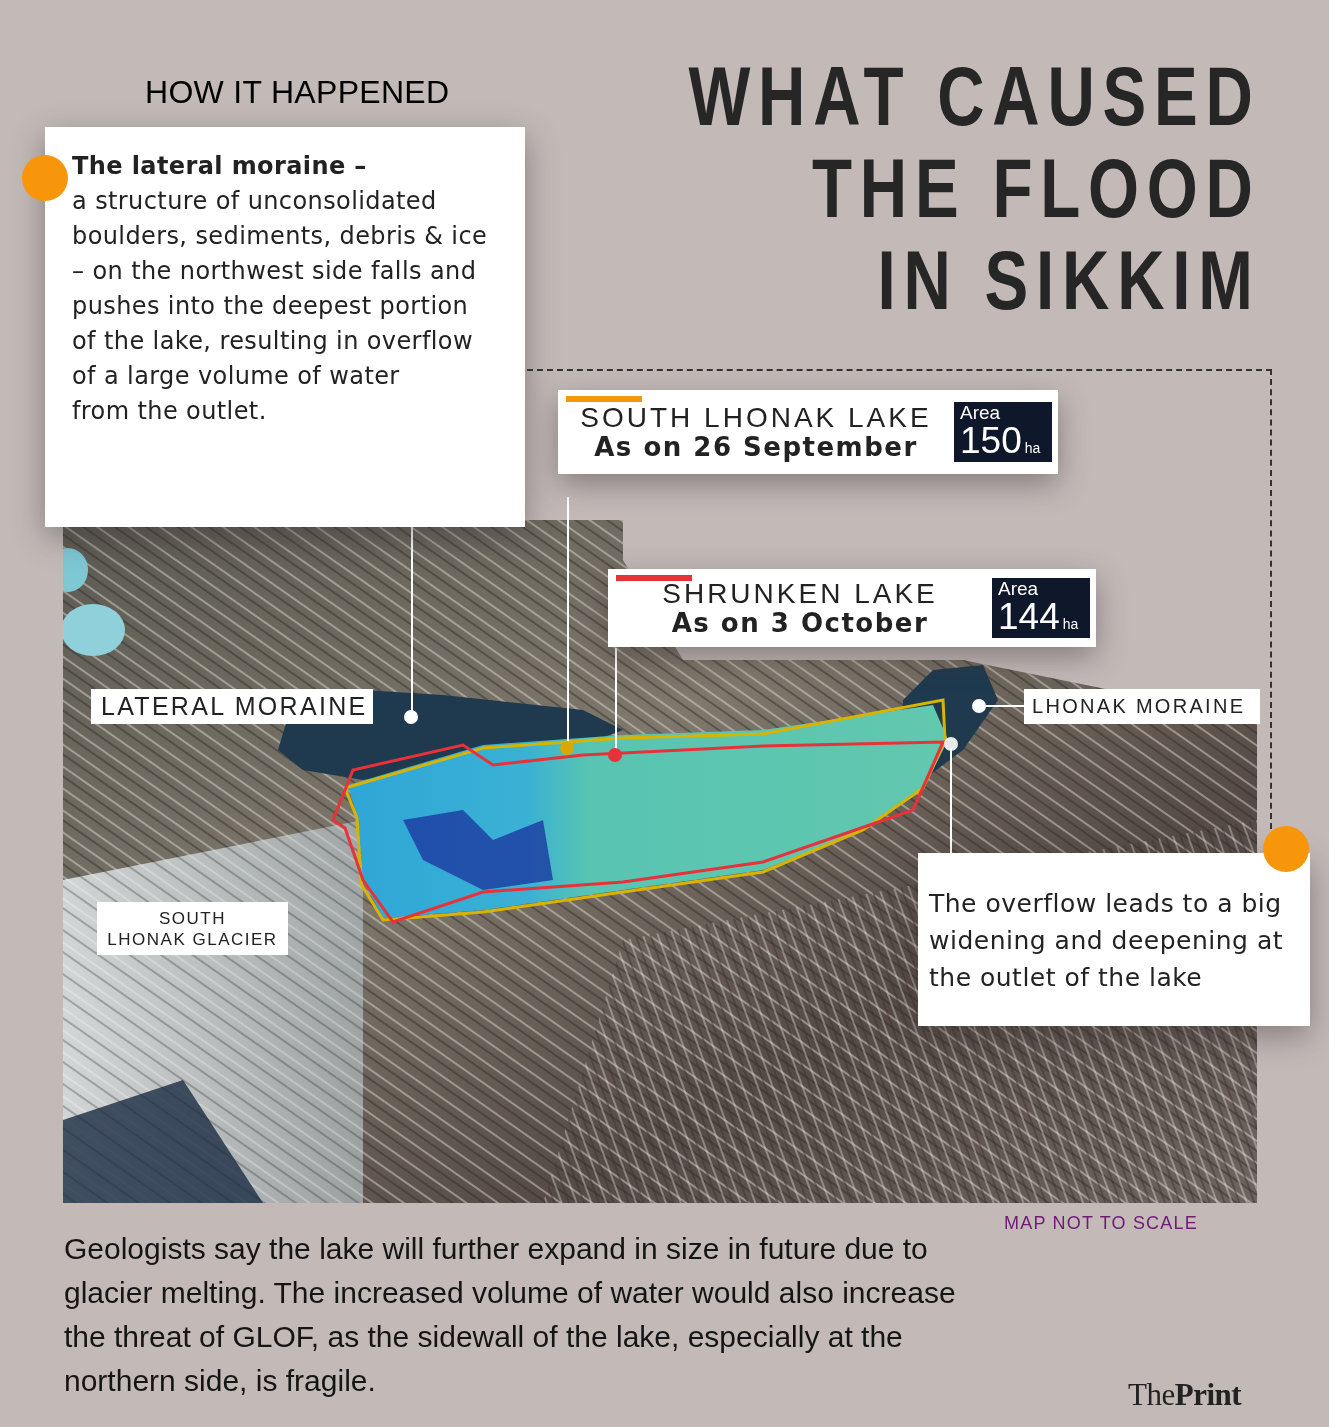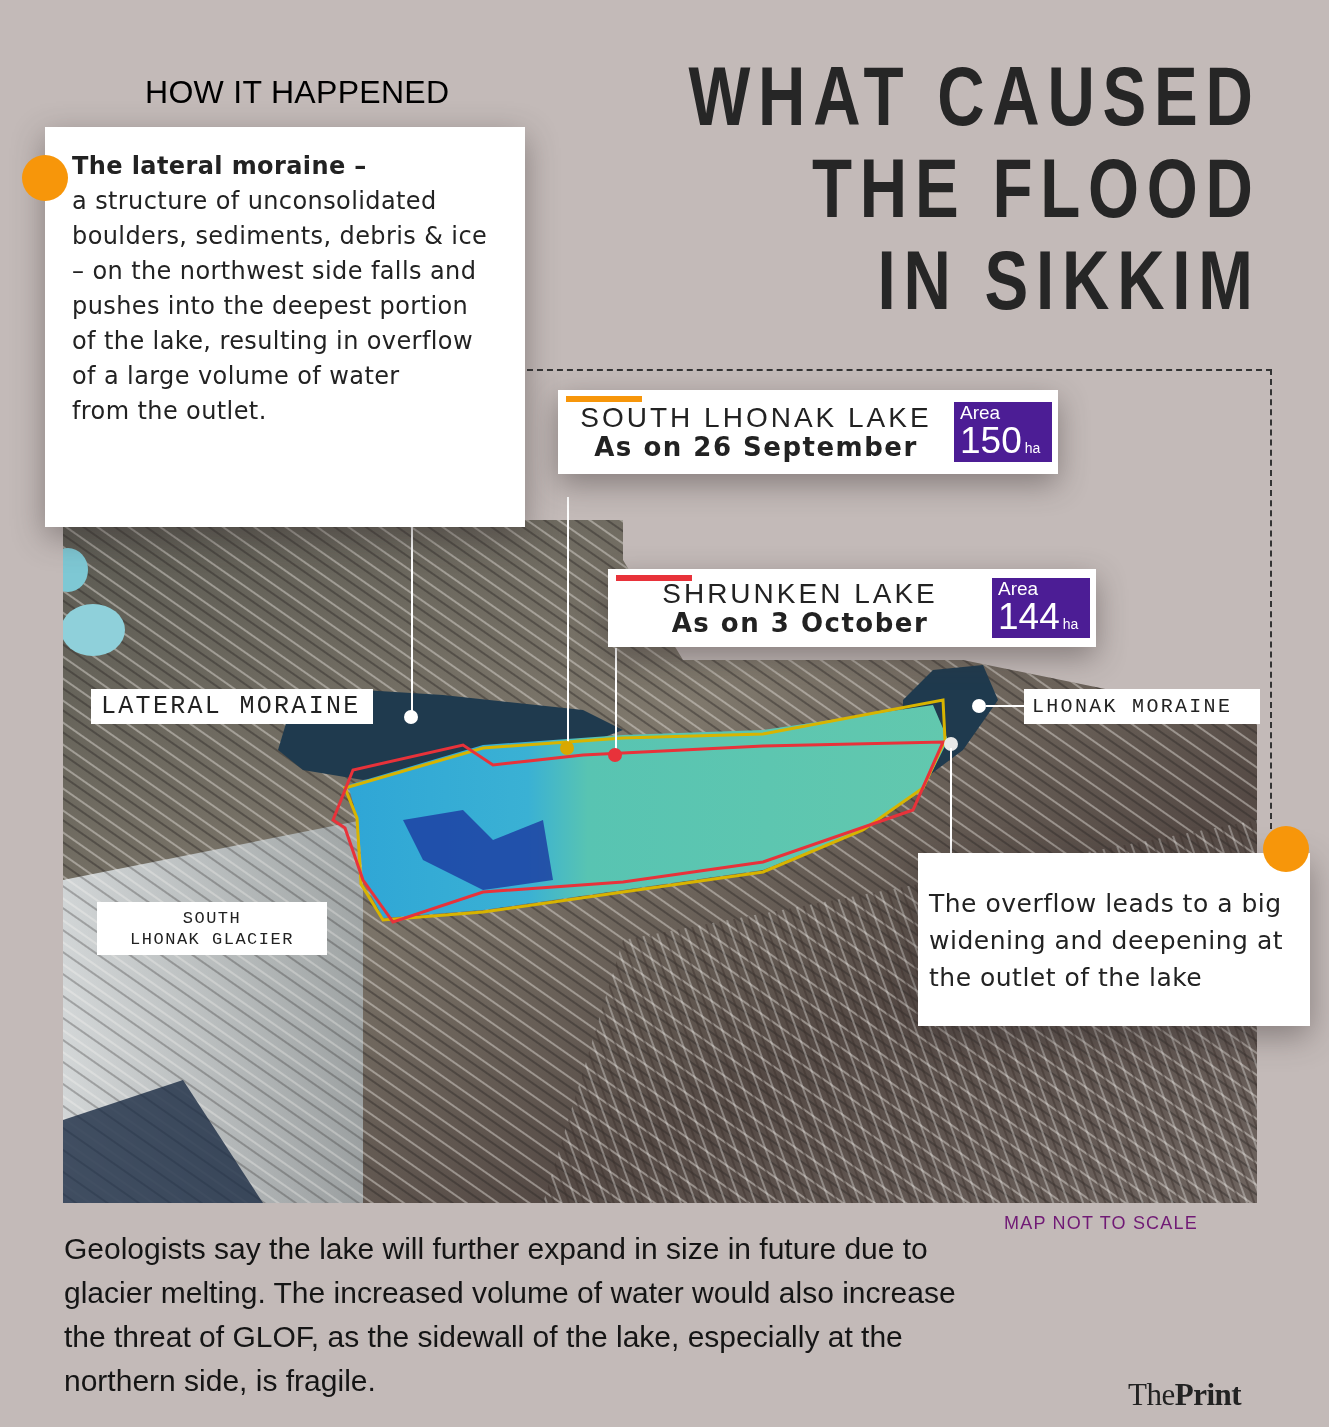--- a/index.html
+++ b/index.html
@@ -16,25 +16,25 @@
   .moraine-card{left:45px;top:127px;width:480px;height:400px;padding:22px 18px 0 27px}
   .moraine-card .txt{font-size:24px;line-height:35px;color:#222;letter-spacing:0.4px}
   .moraine-card .txt b{font-weight:700}
   .moraine-card .dims{margin-top:24px;text-align:center;font-size:21px;line-height:29px;letter-spacing:2px;color:#222}
   .dot-orange{width:46px;height:46px;border-radius:50%;background:#f7960a}
   .lake-card{height:84px;display:flex;align-items:center}
   .lake-card .bar{position:absolute;left:8px;top:6px;width:76px;height:6px}
   .lake-card .names{flex:1;text-align:center}
   .lake-card .n1{font-size:28px;letter-spacing:3px;font-weight:300;color:#222;font-family:"Liberation Sans",sans-serif}
   .lake-card .n2{font-size:26px;font-weight:700;letter-spacing:1.5px;color:#222;margin-top:-2px}
-  .area{background:#4c1d95;color:#fff;width:98px;height:60px;margin-right:6px;padding:2px 0 0 6px;font-family:"Liberation Sans",sans-serif}
+  .area{background:#0f172a;color:#fff;width:98px;height:60px;margin-right:6px;padding:2px 0 0 6px;font-family:"Liberation Sans",sans-serif}
   .area .lbl{font-size:19px;line-height:18px}
   .area .num{font-size:37px;line-height:38px}
   .area .unit{font-size:14px;margin-left:3px}
-  .label-box{background:#fff;font-family:Liberation Mono, monospace;color:#222}
+  .label-box{background:#fff;font-family:Liberation Sans, sans-serif;color:#222}
   .pin{width:14px;height:14px;border-radius:50%;background:#fff}
   .vline{width:2px;background:#fff}
   .overflow-card{left:918px;top:853px;width:392px;height:173px;padding:32px 10px 0 11px;font-size:25px;line-height:37px;letter-spacing:0.5px;color:#222}
   .footer{left:64px;top:1227px;width:930px;font-family:"Liberation Sans",sans-serif;font-size:30px;line-height:44px;color:#151515}
   .scale{left:1004px;top:1213px;font-family:"Liberation Sans",sans-serif;font-size:18px;letter-spacing:1.2px;color:#701a75}
   .logo{left:1128px;top:1377px;font-family:"Liberation Serif",serif;font-size:31px;color:#222;letter-spacing:-0.5px}
   .logo b{font-weight:700}
 </style>
 </head>
 <body>
@@ -158,21 +158,21 @@
   <div class="area">
     <div class="lbl">Area</div>
     <div><span class="num">144</span><span class="unit">ha</span></div>
   </div>
 </div>
 
 <div class="abs label-box" style="left:91px;top:689px;width:282px;height:35px;padding:3px 0 0 10px;font-size:25px;letter-spacing:2.3px">LATERAL MORAINE</div>
 
 <div class="abs label-box" style="left:1024px;top:689px;width:236px;height:35px;padding:6px 0 0 8px;font-size:20px;letter-spacing:2.3px">LHONAK MORAINE</div>
 
-<div class="abs label-box" style="left:97px;top:902px;width:230px;height:53px;padding:6px 0 12px;font-size:17px;line-height:21px;letter-spacing:1.5px;text-align:center">
+<div class="abs label-box" style="left:97px;top:902px;width:191px;height:53px;padding:6px 0 12px;font-size:17px;line-height:21px;letter-spacing:1.5px;text-align:center">
   <div>SOUTH</div>
   <div>LHONAK GLACIER</div>
 </div>
 
 <div class="abs card overflow-card">The overflow leads to a big widening and deepening at the outlet of the lake</div>
 <div class="abs dot-orange" style="left:1263px;top:826px"></div>
 
 <div class="abs scale">MAP NOT TO SCALE</div>
 <div class="abs footer">Geologists say the lake will further expand in size in future due to glacier melting. The increased volume of water would also increase the threat of GLOF, as the sidewall of the lake, especially at the northern side, is fragile.</div>
 <div class="abs logo"><span>The</span><b>Print</b></div>

